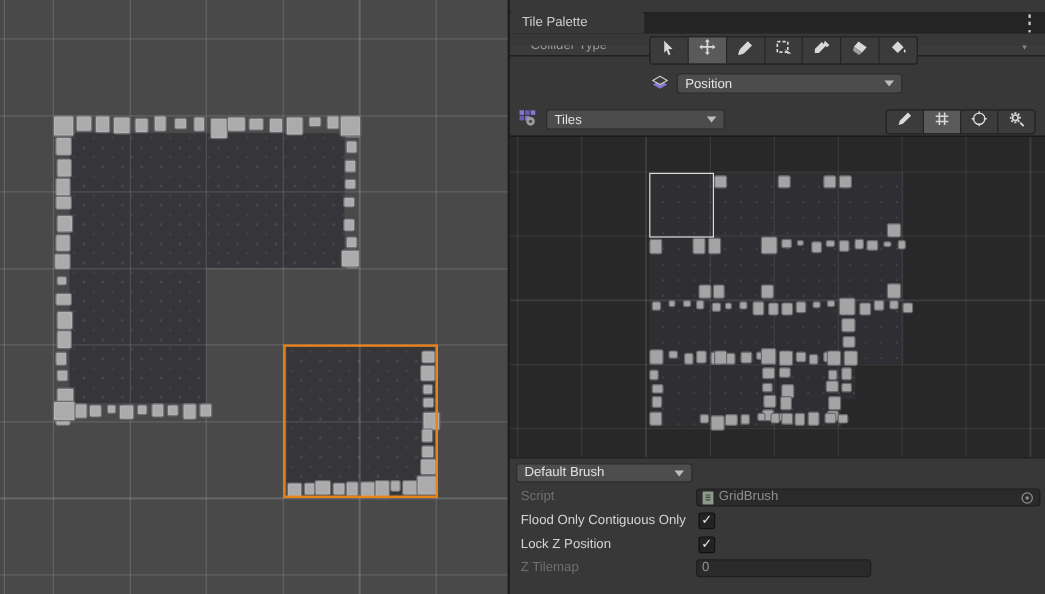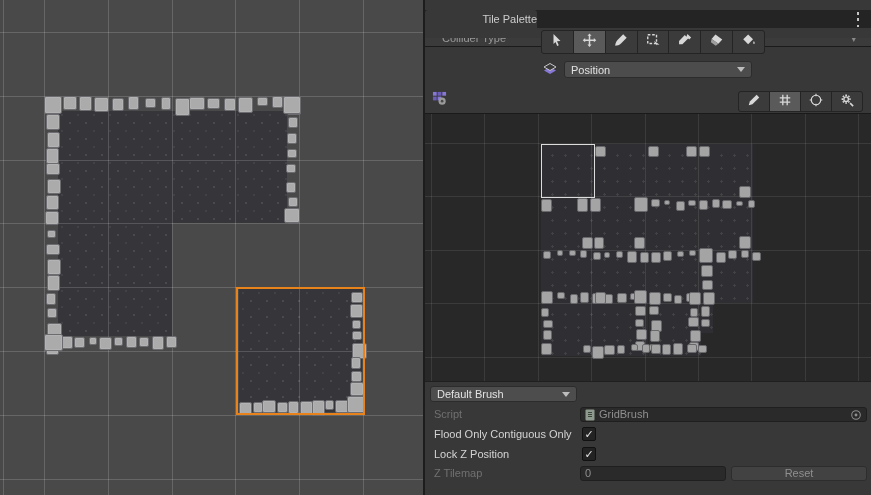--- a/index.html
+++ b/index.html
@@ -16,21 +16,21 @@
                       radial-gradient(circle,rgba(255,255,255,.06) 1px,transparent 1.4px);
      background-size:16px 16px;background-position:4px 4px,12px 12px;}
   .tile{position:absolute;z-index:4;background:#ababab;border:1px solid #6c6c70;border-radius:2px;box-sizing:border-box;
         box-shadow:inset 0 0 0 1px rgba(255,255,255,.10);}
   .sel-orange{position:absolute;z-index:5;border:2px solid #e8831c;box-sizing:border-box;background:transparent;}
   .vdivider{position:absolute;left:423px;top:0;width:2px;height:495px;background:#1d1d1d;z-index:10;}
   
   .panel{position:absolute;left:425px;top:0;width:446px;height:495px;background:#383838;z-index:6;}
   .insp-row{position:absolute;left:0;top:0;width:446px;height:9px;overflow:hidden;background:#3b3b3b;border-bottom:1px solid #1b1b1b;box-sizing:border-box;margin-top:38px;}
   .insp-row .t{position:absolute;top:-6px;font-size:11px;color:#9a9a9a;white-space:nowrap;}
-  .tabbar{position:absolute;left:0;top:10px;width:446px;height:18px;background:#242424;text-align:right;}
+  .tabbar{position:absolute;left:0;top:10px;width:446px;height:18px;background:#242424;}
   .tab{position:absolute;left:0;top:0;width:112px;height:18px;background:#383838;border-radius:3px 3px 0 0;
        font-size:11px;color:#cdcdcd;line-height:18px;padding-left:10px;box-sizing:border-box;}
   .kebab{position:absolute;right:9px;top:2px;width:8px;height:15px;display:flex;flex-direction:column;justify-content:space-between;align-items:center;cursor:pointer;}
   .kebab i{width:2.5px;height:2.5px;background:#c4c4c4;display:block;}
   .btn-group{position:absolute;display:flex;border:1px solid #242424;border-radius:3px;overflow:hidden;background:#242424;}
   .btn-group .tbtn{flex:1;background:#3b3b3b;display:flex;align-items:center;justify-content:center;border-right:1px solid #242424;cursor:pointer;}
   .btn-group .tbtn:last-child{border-right:none;}
   .btn-group .tbtn.active{background:#5a5a5a;}
   .dd{position:absolute;background:#4c4c4c;border:1px solid #2c2c2c;border-radius:3px;box-sizing:border-box;
       display:flex;align-items:center;font-size:11px;color:#e2e2e2;padding:0 6px;cursor:pointer;}
@@ -215,20 +215,24 @@
 
   <span class="icon16" id="tiles-icon" style="left:7px;top:91px;"><svg width="15" height="15" viewBox="0 0 16 16">
         <rect x="1" y="1" width="4" height="4" fill="#8677d6"></rect>
         <rect x="6" y="1" width="4" height="4" fill="#6a5cb8"></rect>
         <rect x="11" y="1" width="4" height="4" fill="#8677d6"></rect>
         <rect x="1" y="6" width="4" height="4" fill="#6a5cb8"></rect>
         <rect x="6" y="6" width="4" height="4" fill="#8677d6"></rect>
         <circle cx="10.8" cy="10.8" r="3.8" fill="#9a9a9a"></circle>
         <circle cx="10.8" cy="10.8" r="1.4" fill="#4a4a4a"></circle>
       </svg></span>
+  <div class="dd" style="left:30px;top:91px;width:149px;height:17px;">
+    <span>Tiles</span>
+      <span class="arr"></span>
+  </div>
   <div class="btn-group" id="palette-btns" style="left:313px;top:91px;width:123px;height:19px;">
       <div class="tbtn">
         <span><svg width="14" height="14" viewBox="0 0 16 16">
             <path d="M2 14 L3.2 9.8 L11 2 L14 5 L6.2 12.8 Z" fill="#d8d8d8"></path>
           </svg></span>
       </div>
       <div class="tbtn active">
         <span><svg width="14" height="14" viewBox="0 0 16 16">
             <path d="M5.5 2 V14 M10.5 2 V14 M2 5.5 H14 M2 10.5 H14" stroke="#d8d8d8" stroke-width="1.5" fill="none"></path>
           </svg></span>
@@ -383,16 +387,15 @@
     <div class="row" style="top:65px">
       <span class="lbl">Lock Z Position</span>
       <div class="checkbox" id="cb-lockz">✓</div>
     </div>
 
     <div class="row" style="top:84px">
       <span class="lbl dis">Z Tilemap</span>
       <div class="field" style="left:155px;width:146px;">
         <span>0</span>
       </div>
-      <div class="resetbtn">Reset</div>
     </div>
   </div>
 </div>
 
 </body></html>

